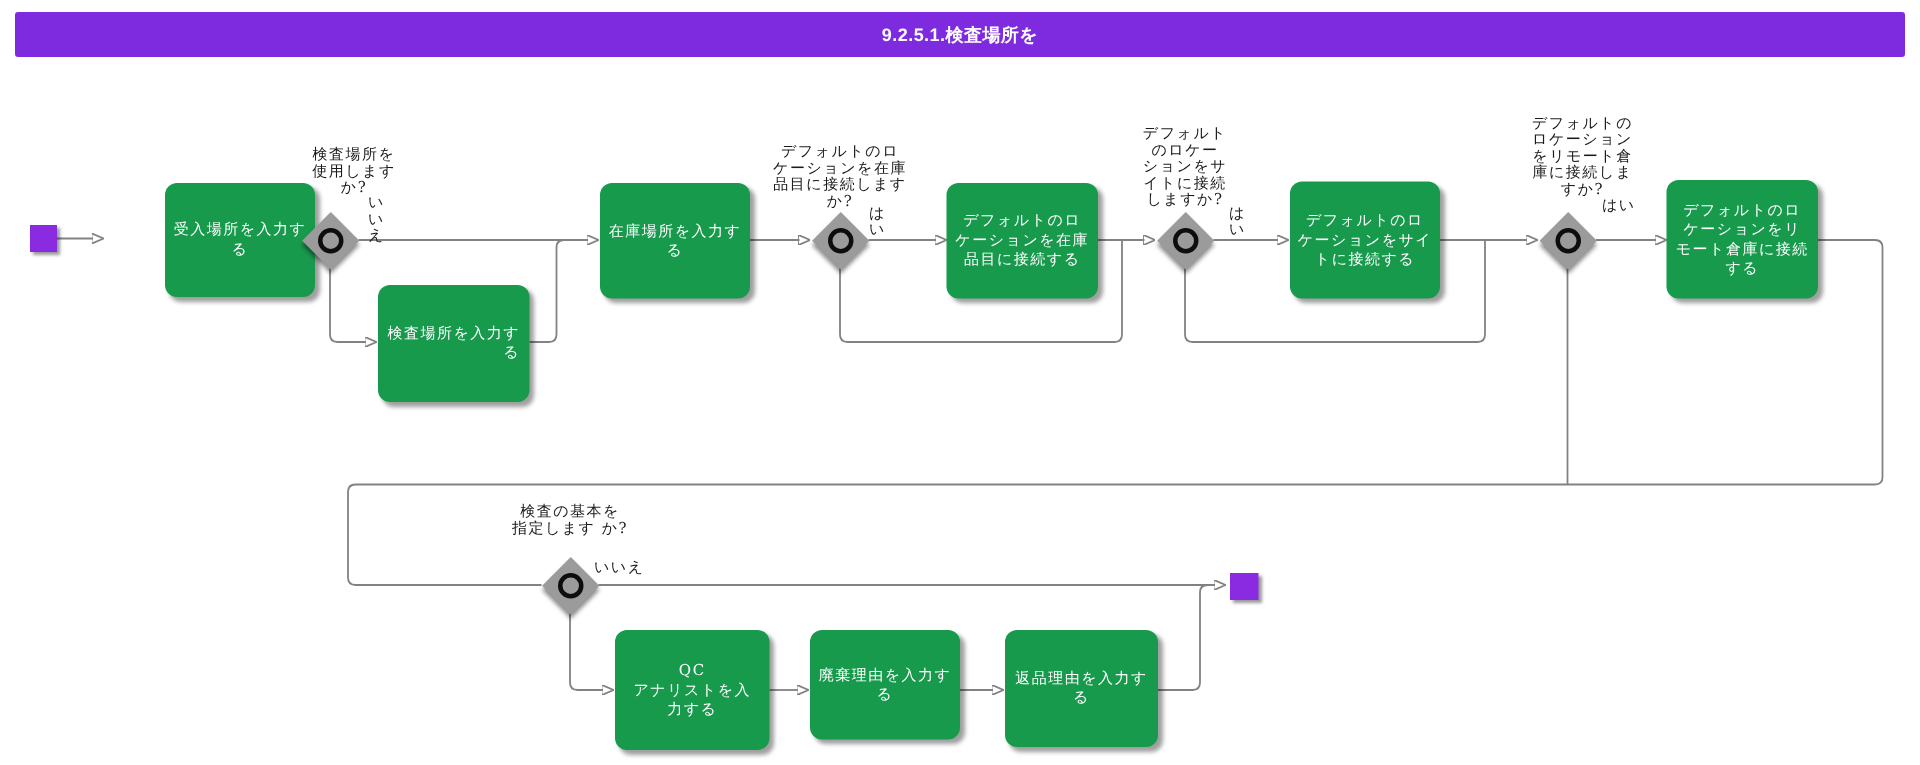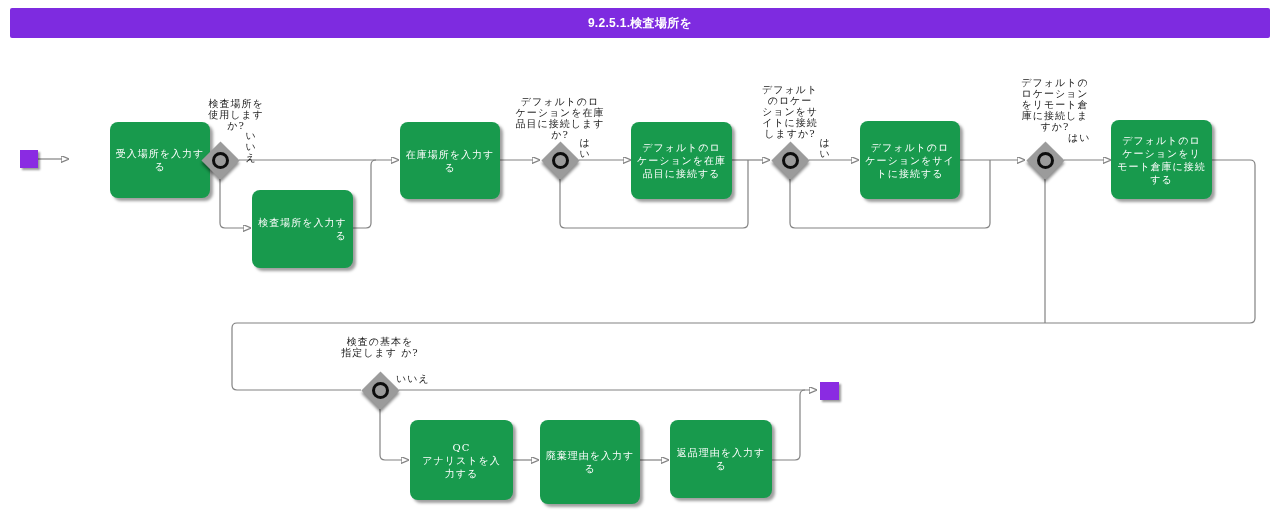--- a/index.html
+++ b/index.html
@@ -110,21 +110,21 @@
 ケーションをリ
 モート倉庫に接続
 する</span>
   </div>
 
   <div class="task" style="left:410px;top:420px;width:103px;height:80px;">
     <span class="prelines">QC
 アナリストを入
 力する</span>
   </div>
-  <div class="task" style="left:540px;top:420px;width:100px;height:84px;text-align:center;">
+  <div class="task" style="left:540px;top:420px;width:100px;height:73px;text-align:center;">
     <span class="prelines">廃棄理由を入力す
 る</span>
   </div>
   <div class="task" style="left:670px;top:420px;width:102px;height:78px;font-family:Liberation Serif, serif;">
     <span class="prelines">返品理由を入力す
 る</span>
   </div>
 
   <div class="gw" style="left:200px;top:140px;">
     <div class="dm"></div>

